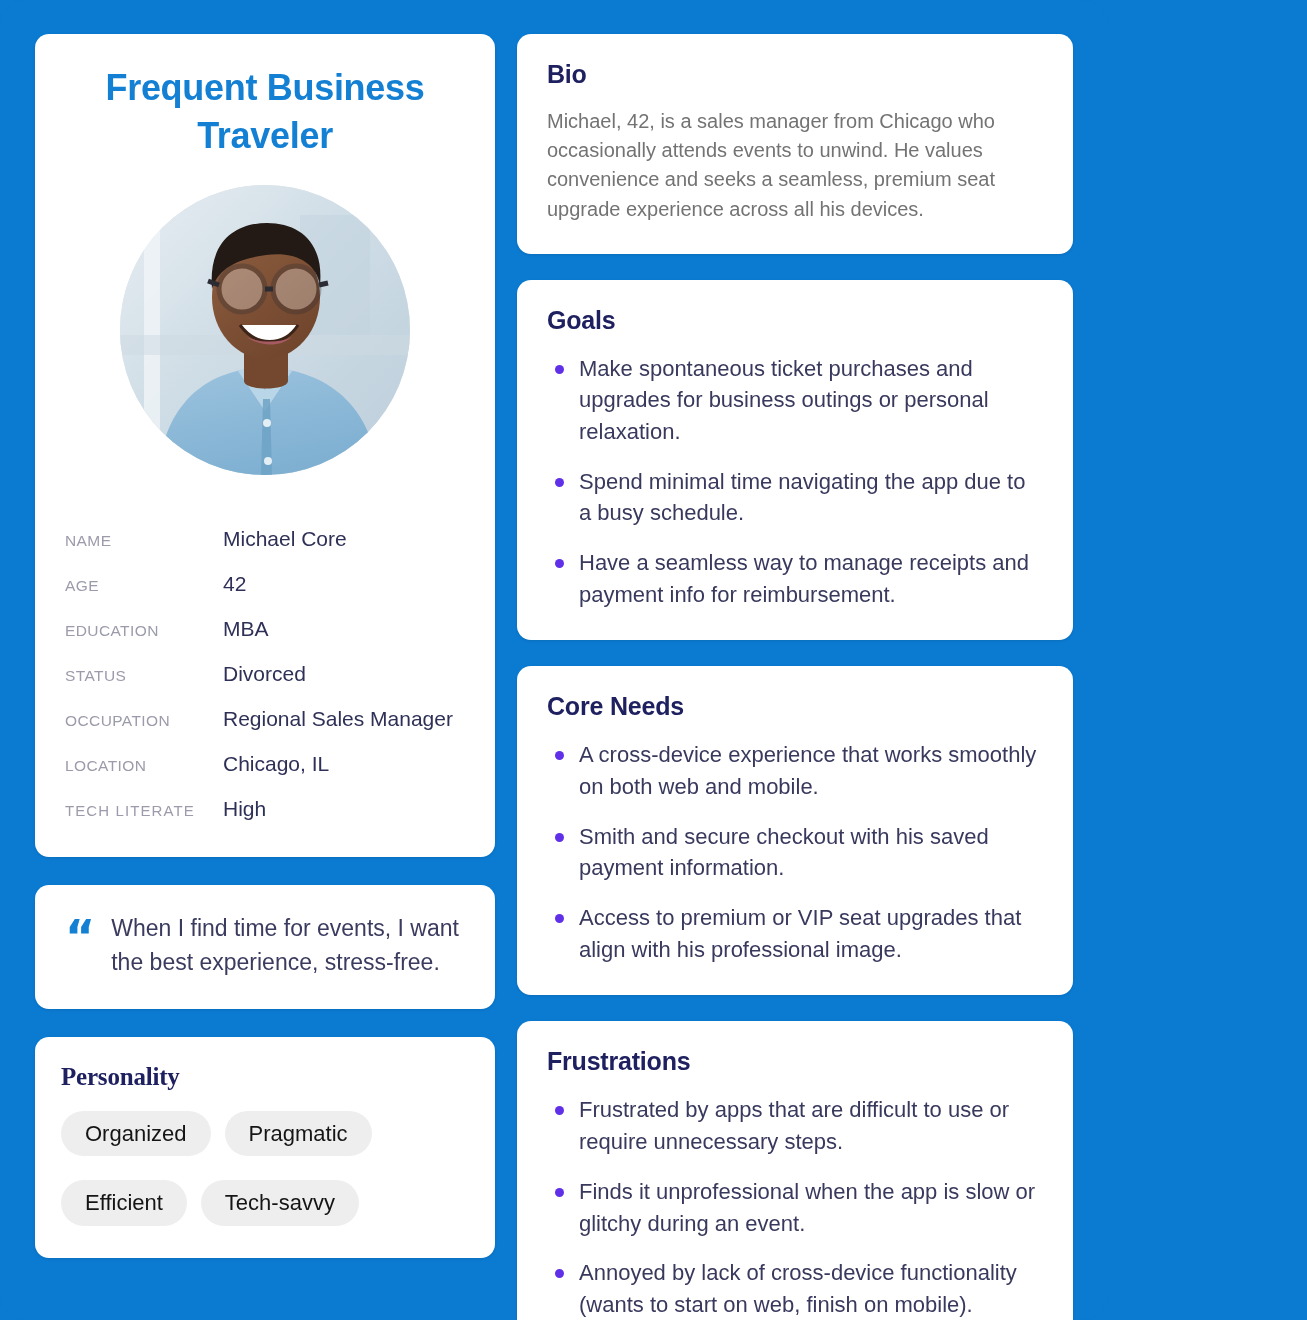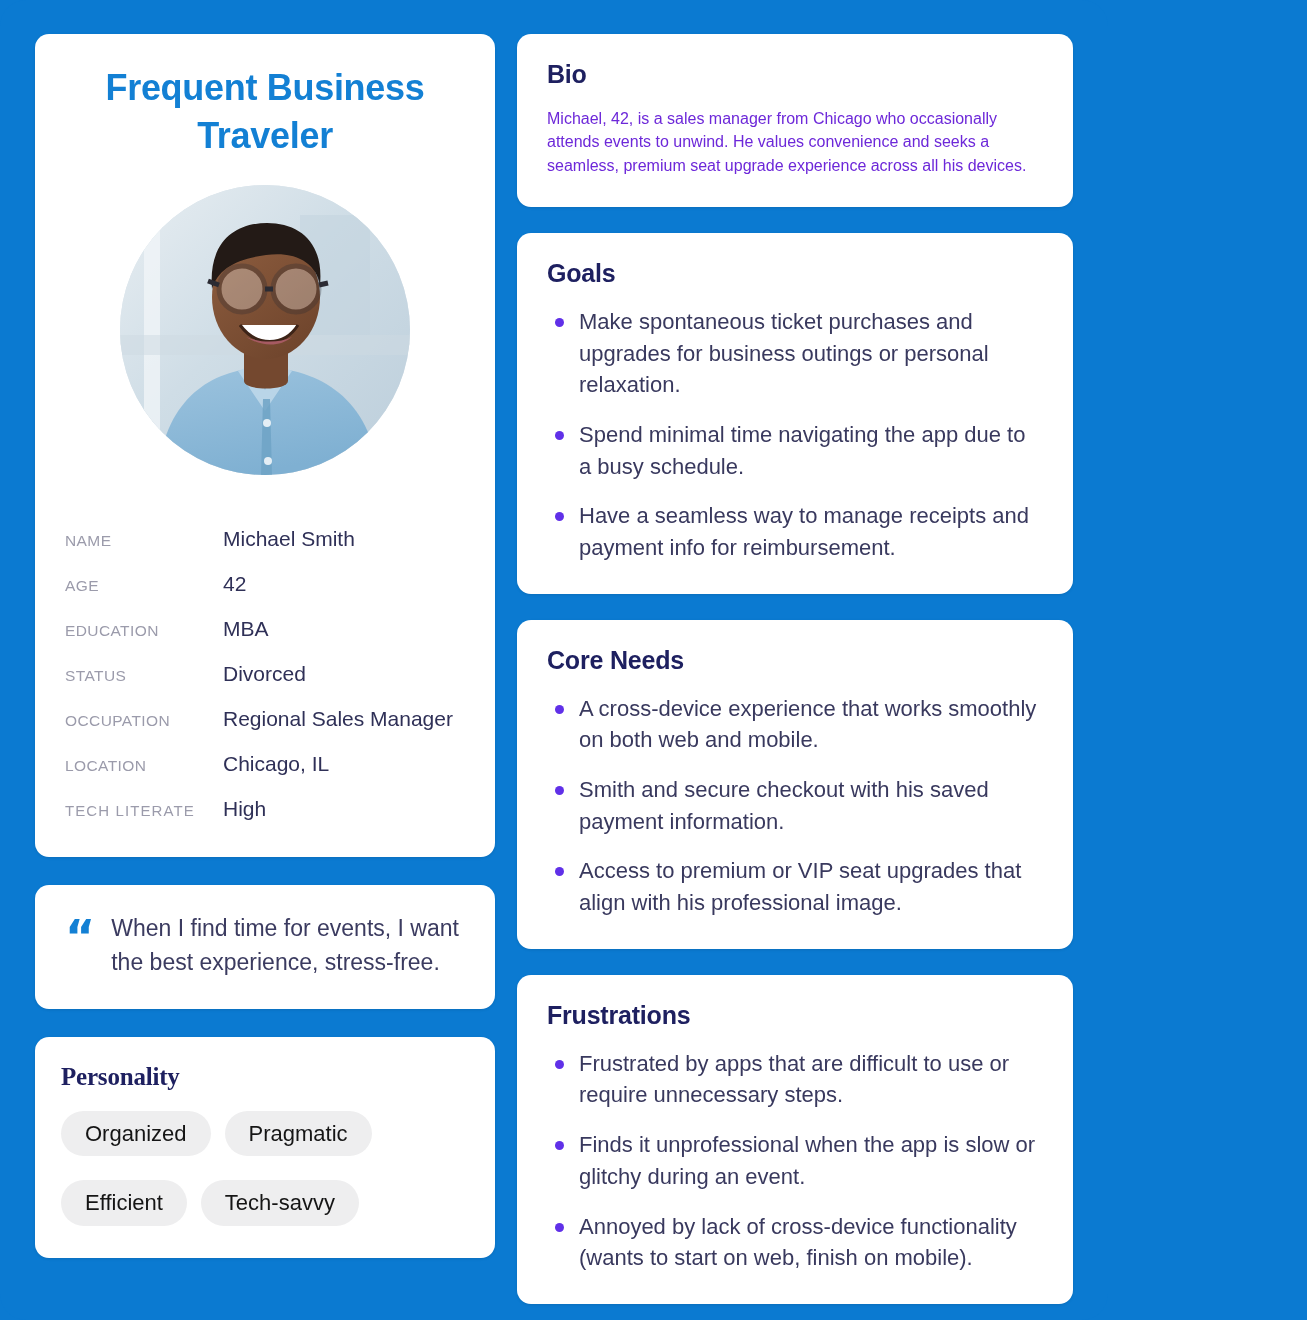--- a/index.html
+++ b/index.html
@@ -168,22 +168,22 @@
 
   .section-heading {
     color: #1e2060;
     font-size: 25px;
     font-weight: bold;
     letter-spacing: -0.2px;
   }
 
   .section-body {
     margin-top: 18px;
-    color: #6d28d9;
-    font-size: 16px;
+    color: #737373;
+    font-size: 20px;
     line-height: 1.46;
   }
 
   .bullets {
     margin-top: 18px;
     list-style: none;
   }
 
   .bullets li {
     position: relative;
@@ -259,21 +259,21 @@
 
             <path d="M120 140 C136 162 164 162 178 140 Z" fill="#ffffff"></path>
             <path d="M120 140 C136 162 164 162 178 140" fill="none" stroke="#3d2418" stroke-width="3"></path>
             <path d="M126 152 C142 162 160 162 172 152 C160 158 140 158 126 152 Z" fill="#a65a62"></path>
           </svg>
         </div>
       </div>
 
       <div class="details">
         <div class="detail-label">NAME</div>
-        <div class="detail-value">Michael Smith</div>
+        <div class="detail-value">Michael Core</div>
 
         <div class="detail-label">AGE</div>
         <div class="detail-value">42</div>
 
         <div class="detail-label">EDUCATION</div>
         <div class="detail-value">MBA</div>
 
         <div class="detail-label">STATUS</div>
         <div class="detail-value">Divorced</div>
 

